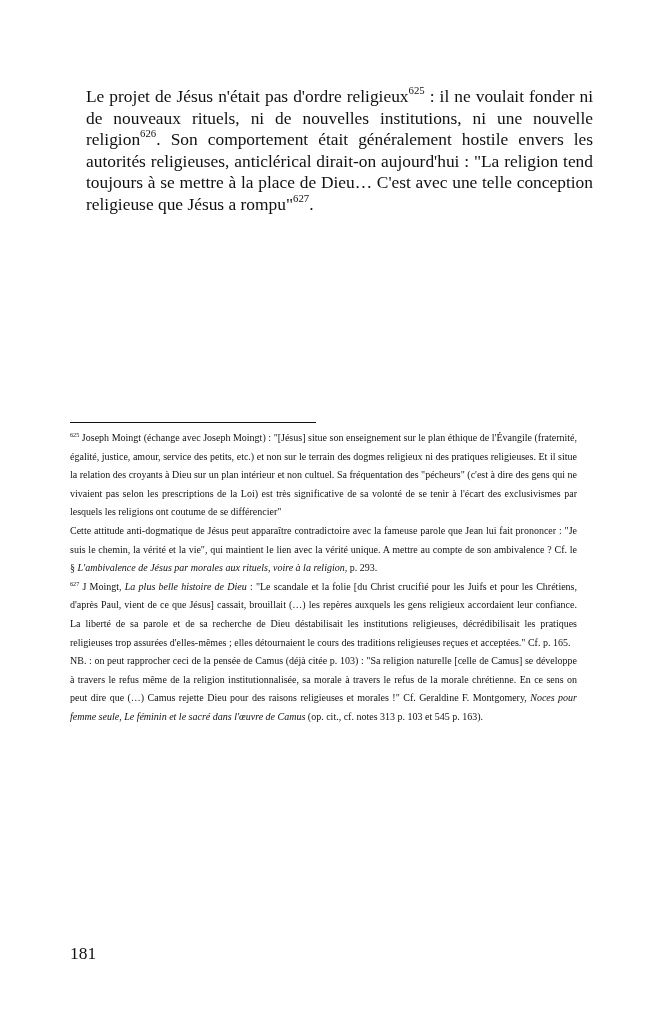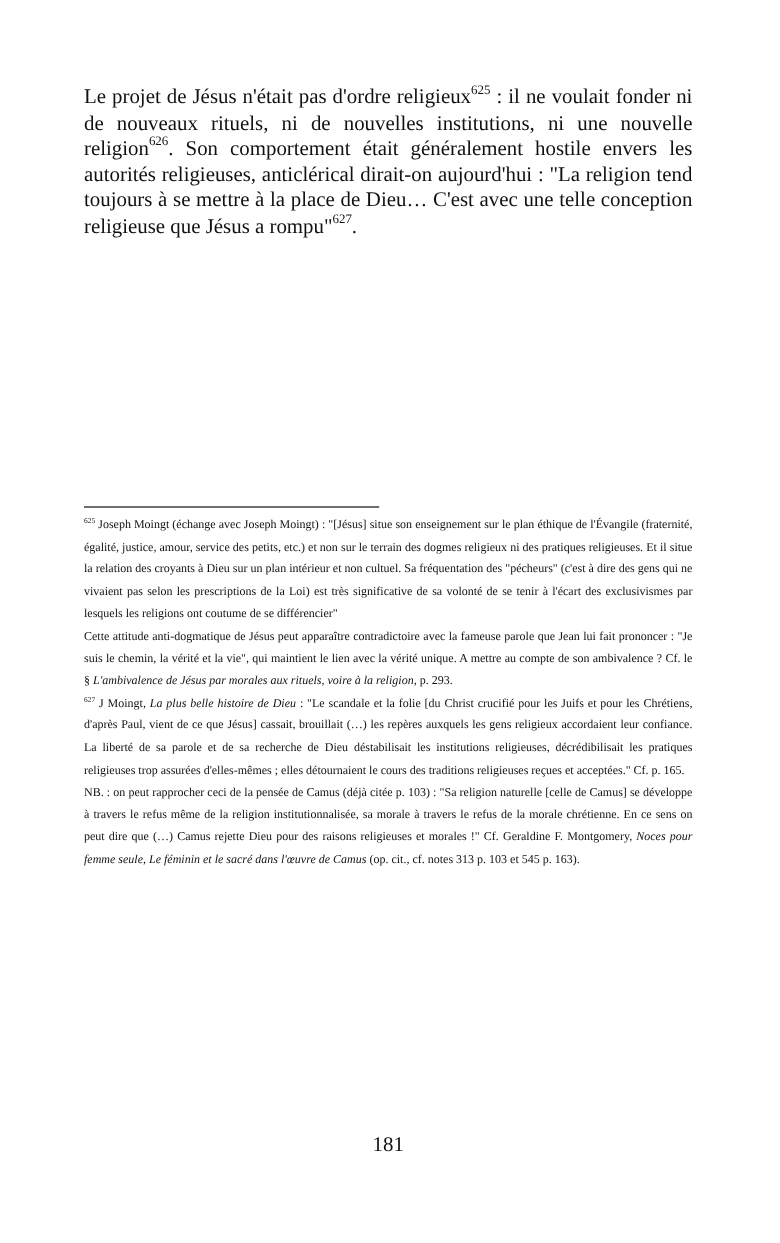--- a/index.html
+++ b/index.html
@@ -22,21 +22,21 @@
       width: 507px;
     }
     .main-text {
       position: absolute;
       top: 70px;
       left: 0;
       width: 507px;
       font-size: 17.4px;
       line-height: 21.6px;
       text-align: justify;
-      margin: 0;
+      margin: 16px;
     }
     sup {
       font-size: 62%;
       line-height: 0;
       vertical-align: super;
       position: relative;
       top: -0.1em;
     }
     .separator {
       position: absolute;
@@ -61,21 +61,20 @@
     .fn-num {
       font-size: 62%;
       vertical-align: super;
       line-height: 0;
     }
     .page-number {
       position: absolute;
       top: 943px;
       left: 0;
       width: 507px;
-      text-align: center;
       font-size: 17.4px;
       line-height: 20px;
     }
     i { font-style: italic; }
   </style>
 </head>
 <body>
 
 <div class="page">
 

